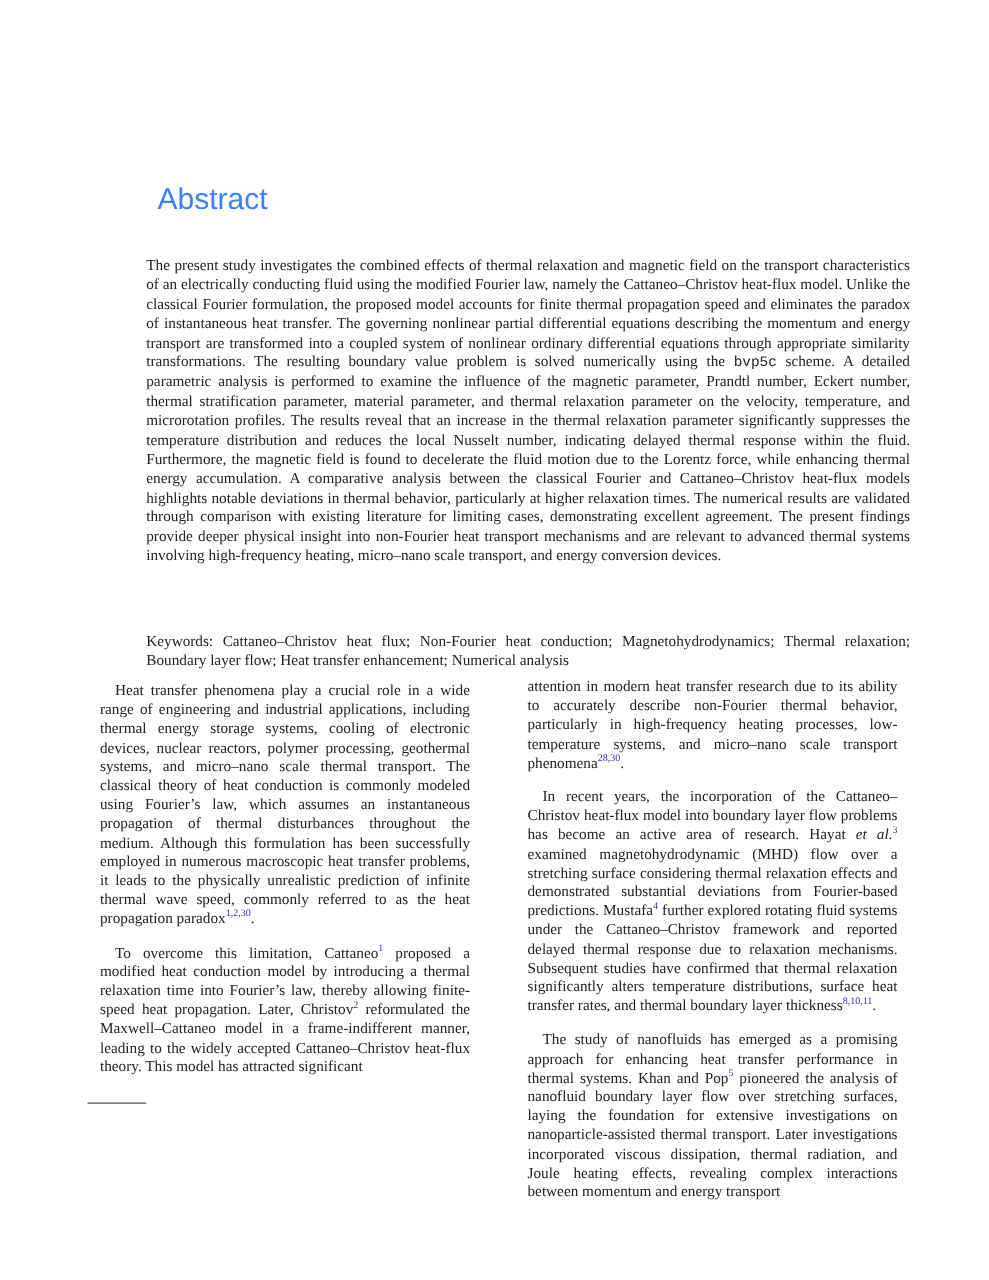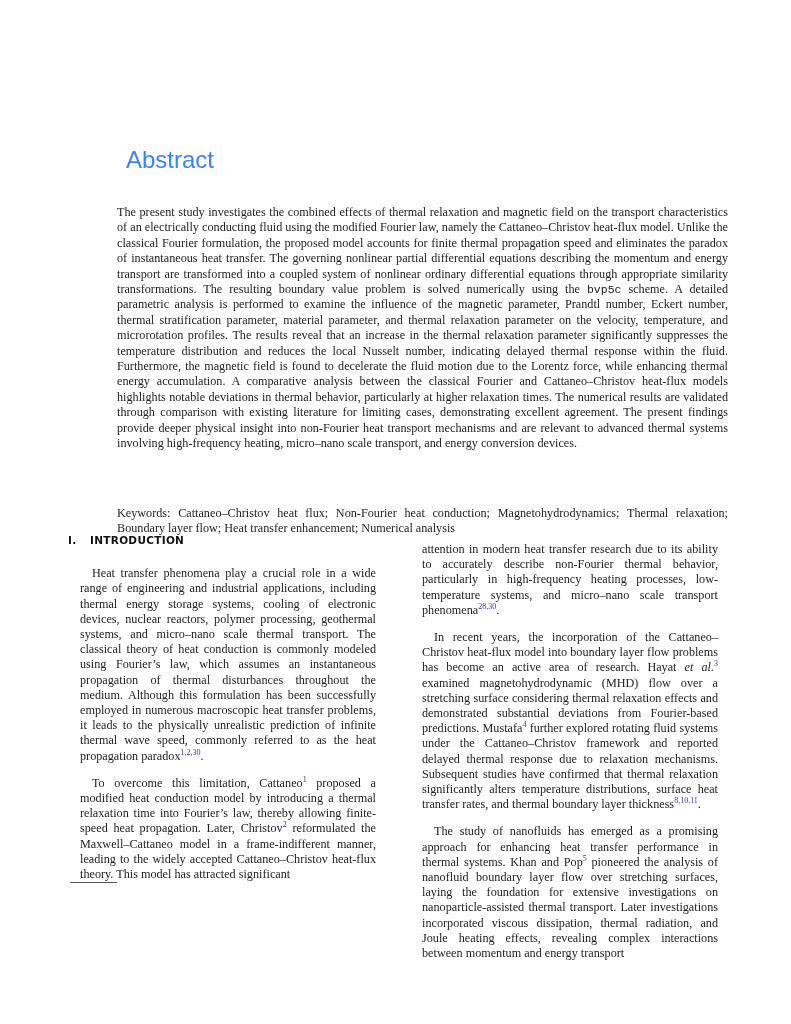--- a/index.html
+++ b/index.html
@@ -65,23 +65,20 @@
 
 <div class="abstract">
   <p><span>The present study investigates the combined effects of thermal relaxation and magnetic field on the transport characteristics of an electrically conducting fluid using the modified Fourier law, namely the Cattaneo–Christov heat-flux model. Unlike the classical Fourier formulation, the proposed model accounts for finite thermal propagation speed and eliminates the paradox of instantaneous heat transfer. The governing nonlinear partial differential equations describing the momentum and energy transport are transformed into a coupled system of nonlinear ordinary differential equations through appropriate similarity transformations. The resulting boundary value problem is solved numerically using the </span><span class="mono">bvp5c</span><span> scheme. A detailed parametric analysis is performed to examine the influence of the magnetic parameter, Prandtl number, Eckert number, thermal stratification parameter, material parameter, and thermal relaxation parameter on the velocity, temperature, and microrotation profiles. The results reveal that an increase in the thermal relaxation parameter significantly suppresses the temperature distribution and reduces the local Nusselt number, indicating delayed thermal response within the fluid. Furthermore, the magnetic field is found to decelerate the fluid motion due to the Lorentz force, while enhancing thermal energy accumulation. A comparative analysis between the classical Fourier and Cattaneo–Christov heat-flux models highlights notable deviations in thermal behavior, particularly at higher relaxation times. The numerical results are validated through comparison with existing literature for limiting cases, demonstrating excellent agreement. The present findings provide deeper physical insight into non-Fourier heat transport mechanisms and are relevant to advanced thermal systems involving high-frequency heating, micro–nano scale transport, and energy conversion devices.</span></p>
 </div>
 
 <div class="keywords">
   <span>Keywords:</span><span> Cattaneo–Christov heat flux; Non-Fourier heat conduction; Magnetohydrodynamics; Thermal relaxation; Boundary layer flow; Heat transfer enhancement; Numerical analysis</span>
 </div>
 
 <div class="col col-left">
-  <div class="section-heading">
-    <span class="num">I.</span><span>INTRODUCTION</span>
-  </div>
   <p><span>Heat transfer phenomena play a crucial role in a wide range of engineering and industrial applications, including thermal energy storage systems, cooling of electronic devices, nuclear reactors, polymer processing, geothermal systems, and micro–nano scale thermal transport. The classical theory of heat conduction is commonly modeled using Fourier’s law, which assumes an instantaneous propagation of thermal disturbances throughout the medium. Although this formulation has been successfully employed in numerous macroscopic heat transfer problems, it leads to the physically unrealistic prediction of infinite thermal wave speed, commonly referred to as the heat propagation paradox</span><sup>1,2,30</sup><span>.</span></p>
   <p><span>To overcome this limitation, Cattaneo</span><sup>1</sup><span> proposed a modified heat conduction model by introducing a thermal relaxation time into Fourier’s law, thereby allowing finite-speed heat propagation. Later, Christov</span><sup>2</sup><span> reformulated the Maxwell–Cattaneo model in a frame-indifferent manner, leading to the widely accepted Cattaneo–Christov heat-flux theory. This model has attracted significant</span></p>
 </div>
 
 <div class="footnote-rule"></div>
 
 <div class="col col-right">
   <p class="noindent"><span>attention in modern heat transfer research due to its ability to accurately describe non-Fourier thermal behavior, particularly in high-frequency heating processes, low-temperature systems, and micro–nano scale transport phenomena</span><sup>28,30</sup><span>.</span></p>
   <p><span>In recent years, the incorporation of the Cattaneo–Christov heat-flux model into boundary layer flow problems has become an active area of research. Hayat </span><em>et al.</em><sup>3</sup><span> examined magnetohydrodynamic (MHD) flow over a stretching surface considering thermal relaxation effects and demonstrated substantial deviations from Fourier-based predictions. Mustafa</span><sup>4</sup><span> further explored rotating fluid systems under the Cattaneo–Christov framework and reported delayed thermal response due to relaxation mechanisms. Subsequent studies have confirmed that thermal relaxation significantly alters temperature distributions, surface heat transfer rates, and thermal boundary layer thickness</span><sup>8,10,11</sup><span>.</span></p>
   <p><span>The study of nanofluids has emerged as a promising approach for enhancing heat transfer performance in thermal systems. Khan and Pop</span><sup>5</sup><span> pioneered the analysis of nanofluid boundary layer flow over stretching surfaces, laying the foundation for extensive investigations on nanoparticle-assisted thermal transport. Later investigations incorporated viscous dissipation, thermal radiation, and Joule heating effects, revealing complex interactions between momentum and energy transport</span></p>

